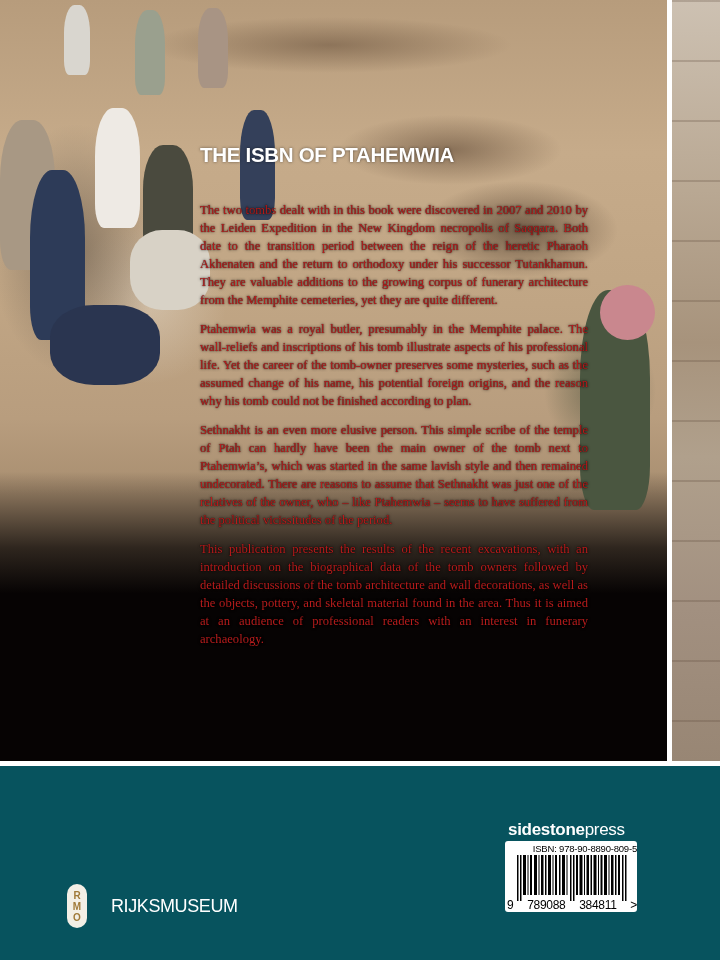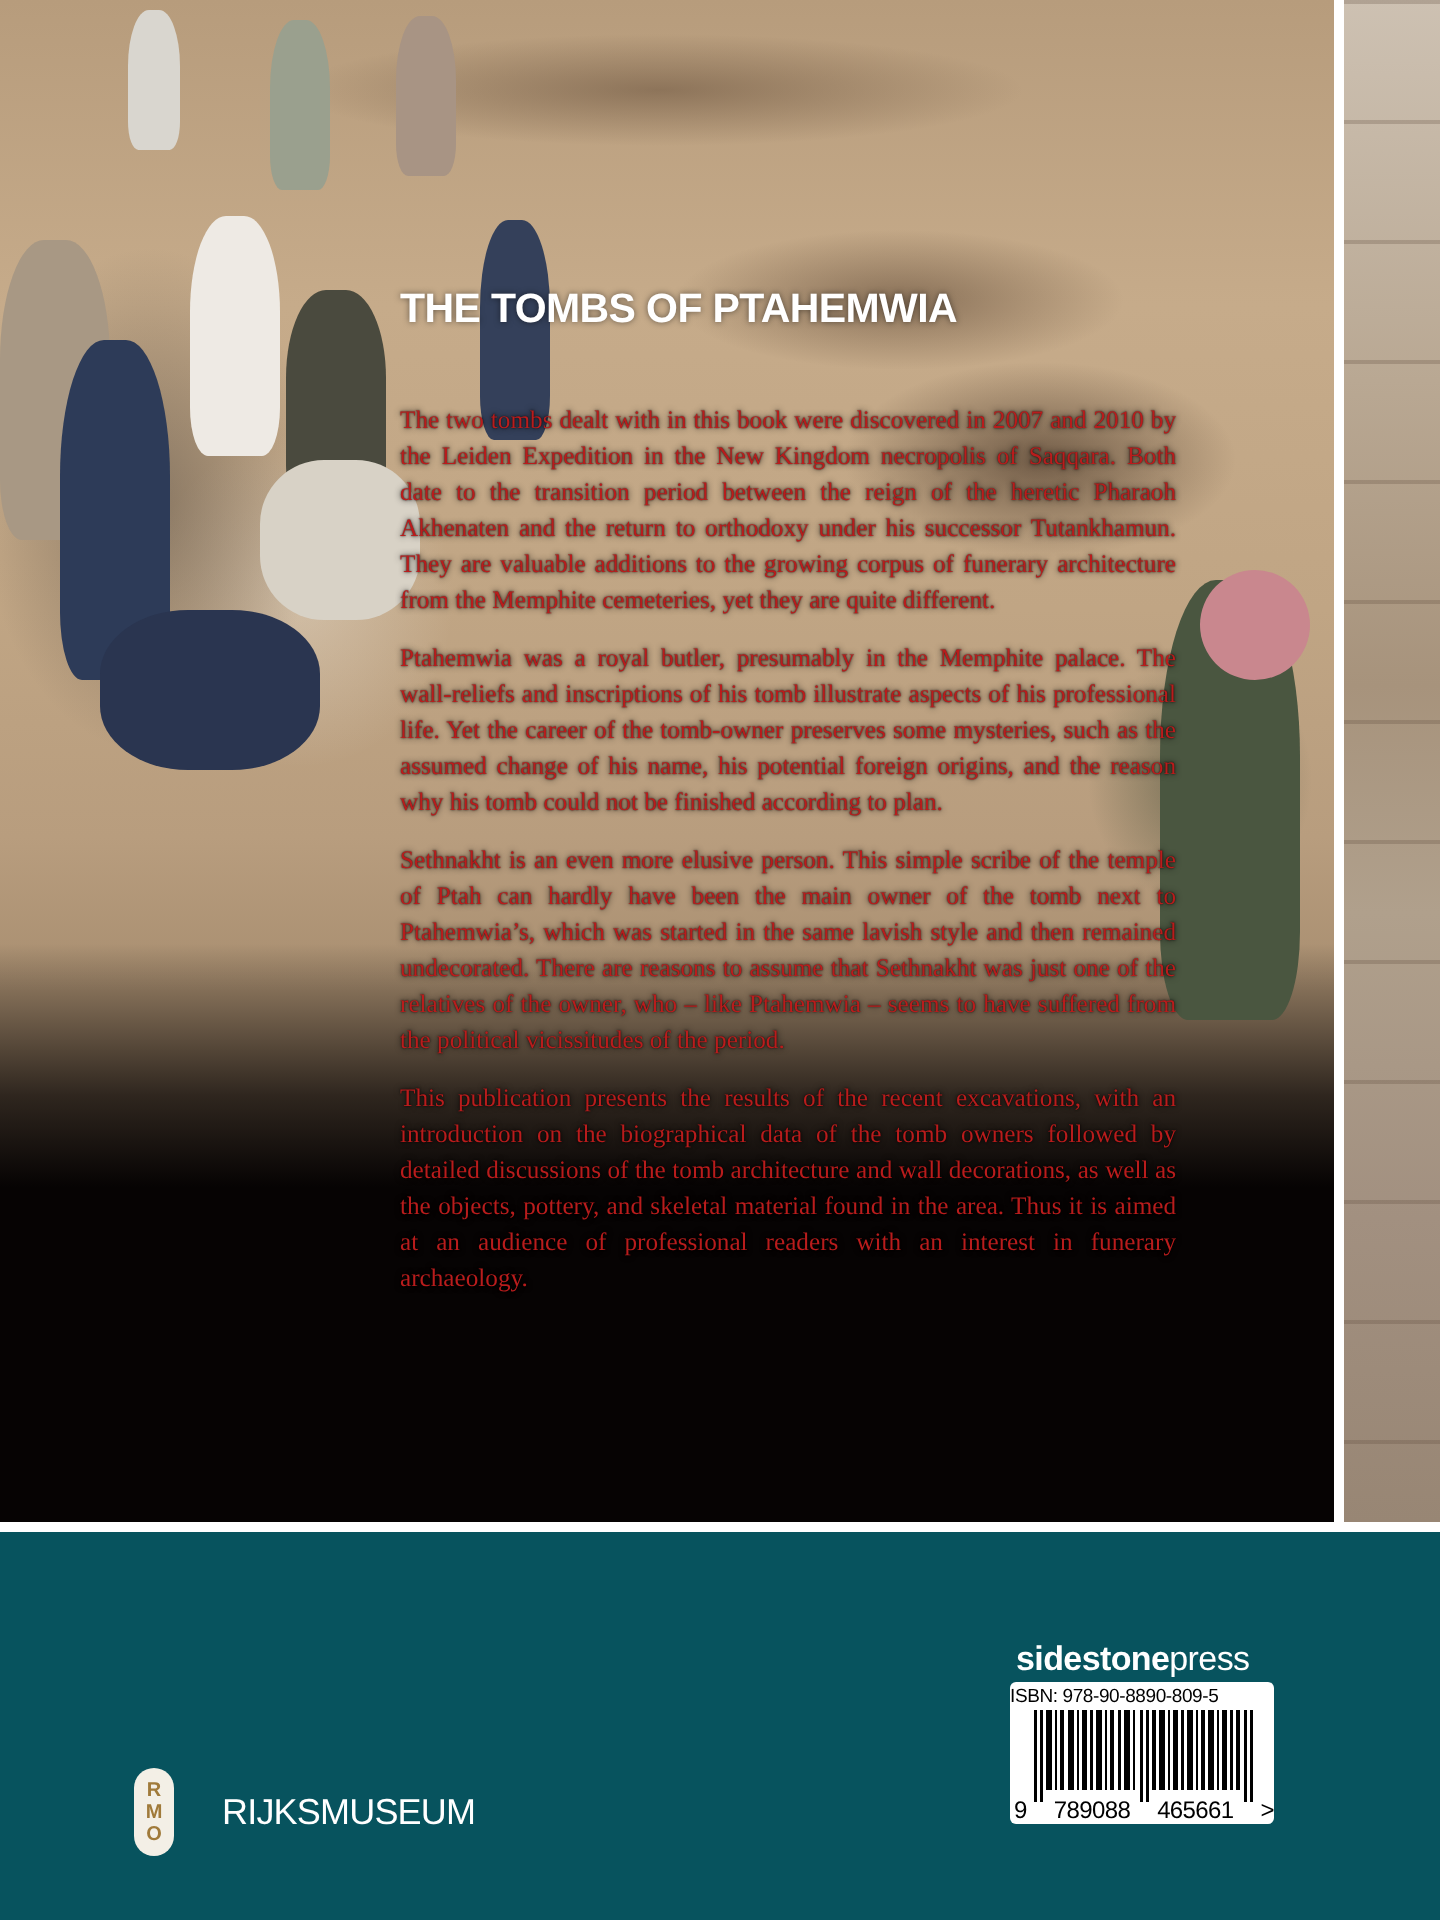--- a/index.html
+++ b/index.html
@@ -56,21 +56,21 @@
   .rmo-text {
     margin-left: 24px; color: #ffffff; font-family: "Liberation Sans", sans-serif; font-size: 18px; line-height: 17px; letter-spacing: -0.4px;
   }
 
   .publisher { position: absolute; left: 508px; top: 820px; color: #ffffff; font-family: Liberation Sans, sans-serif; font-size: 17px; letter-spacing: -0.3px; }
   .publisher .bold { font-weight: 700; }
 
   .barcode-box {
     position: absolute; left: 505px; top: 841px; width: 132px; height: 71px; background: #ffffff; border-radius: 3px;
   }
-  .isbn-label { position: absolute; left: 0; top: 2px; width: 132px; text-align: left; font-family: "Liberation Sans", sans-serif; font-size: 9.5px; color: #000; letter-spacing: -0.2px; }
+  .isbn-label { position: absolute; left: 0; top: 2px; width: 132px; text-align: right; font-family: "Liberation Sans", sans-serif; font-size: 9.5px; color: #000; letter-spacing: -0.2px; }
   .bars { position: absolute; left: 12px; top: 14px; width: 110px; height: 46px; }
   .barcode-digits { position: absolute; left: 2px; top: 57px; width: 130px; font-family: "Liberation Sans", sans-serif; font-size: 12px; color: #000; display: flex; justify-content: space-between; letter-spacing: -0.3px; }
 </style>
 </head>
 <body>
 
 <div class="photo-panel">
 
   <div class="fig" style="left:64px;top:5px;width:26px;height:70px;background:#d9d6cf;"></div>
   <div class="fig" style="left:135px;top:10px;width:30px;height:85px;background:#9aa08e;"></div>
@@ -83,21 +83,21 @@
   <div class="fig" style="left:50px;top:305px;width:110px;height:80px;background:#2a3550;border-radius:40%;"></div>
   <div class="fig" style="left:130px;top:230px;width:80px;height:80px;background:#d8d2c6;border-radius:40%;"></div>
   <div class="fig" style="left:580px;top:290px;width:70px;height:220px;background:#4a5640;"></div>
   <div class="fig" style="left:600px;top:285px;width:55px;height:55px;background:#c9878e;border-radius:50%;"></div>
 </div>
 
 <div class="relief-strip"></div>
 <div class="divider-line"></div>
 
 <h1 class="title" style="margin:0;">
-  <span>THE TOMBS OF PTAHEMWIA</span><br>
+  <span>THE ISBN OF PTAHEMWIA</span><br>
 </h1>
 
 <div class="body-text">
   <p>The two tombs dealt with in this book were discovered in 2007 and 2010 by the Leiden Expedition in the New Kingdom necropolis of Saqqara. Both date to the transition period between the reign of the heretic Pharaoh Akhenaten and the return to orthodoxy under his successor Tutankhamun. They are valuable additions to the growing corpus of funerary architecture from the Memphite cemeteries, yet they are quite different.</p>
   <p>Ptahemwia was a royal butler, presumably in the Memphite palace. The wall-reliefs and inscriptions of his tomb illustrate aspects of his professional life. Yet the career of the tomb-owner preserves some mysteries, such as the assumed change of his name, his potential foreign origins, and the reason why his tomb could not be finished according to plan.</p>
   <p>Sethnakht is an even more elusive person. This simple scribe of the temple of Ptah can hardly have been the main owner of the tomb next to Ptahemwia’s, which was started in the same lavish style and then remained undecorated. There are reasons to assume that Sethnakht was just one of the relatives of the owner, who – like Ptahemwia – seems to have suffered from the political vicissitudes of the period.</p>
   <p>This publication presents the results of the recent excavations, with an introduction on the biographical data of the tomb owners followed by detailed discussions of the tomb architecture and wall decorations, as well as the objects, pottery, and skeletal material found in the area. Thus it is aimed at an audience of professional readers with an interest in funerary archaeology.</p>
 </div>
 
 <div class="teal-band"></div>
@@ -151,16 +151,16 @@
       <rect x="94" y="0" width="2.5" height="40"></rect>
         <rect x="98" y="0" width="1.5" height="40"></rect>
       <rect x="101" y="0" width="2" height="40"></rect>
       <rect x="105" y="0" width="1.5" height="46"></rect>
         <rect x="108" y="0" width="1.5" height="46"></rect>
     </g>
   </svg>
   <div class="barcode-digits">
     <span>9</span>
     <span>789088</span>
-    <span>465661</span>
+    <span>384811</span>
     <span>&gt;</span>
   </div>
 </div>
 
 </body></html>

